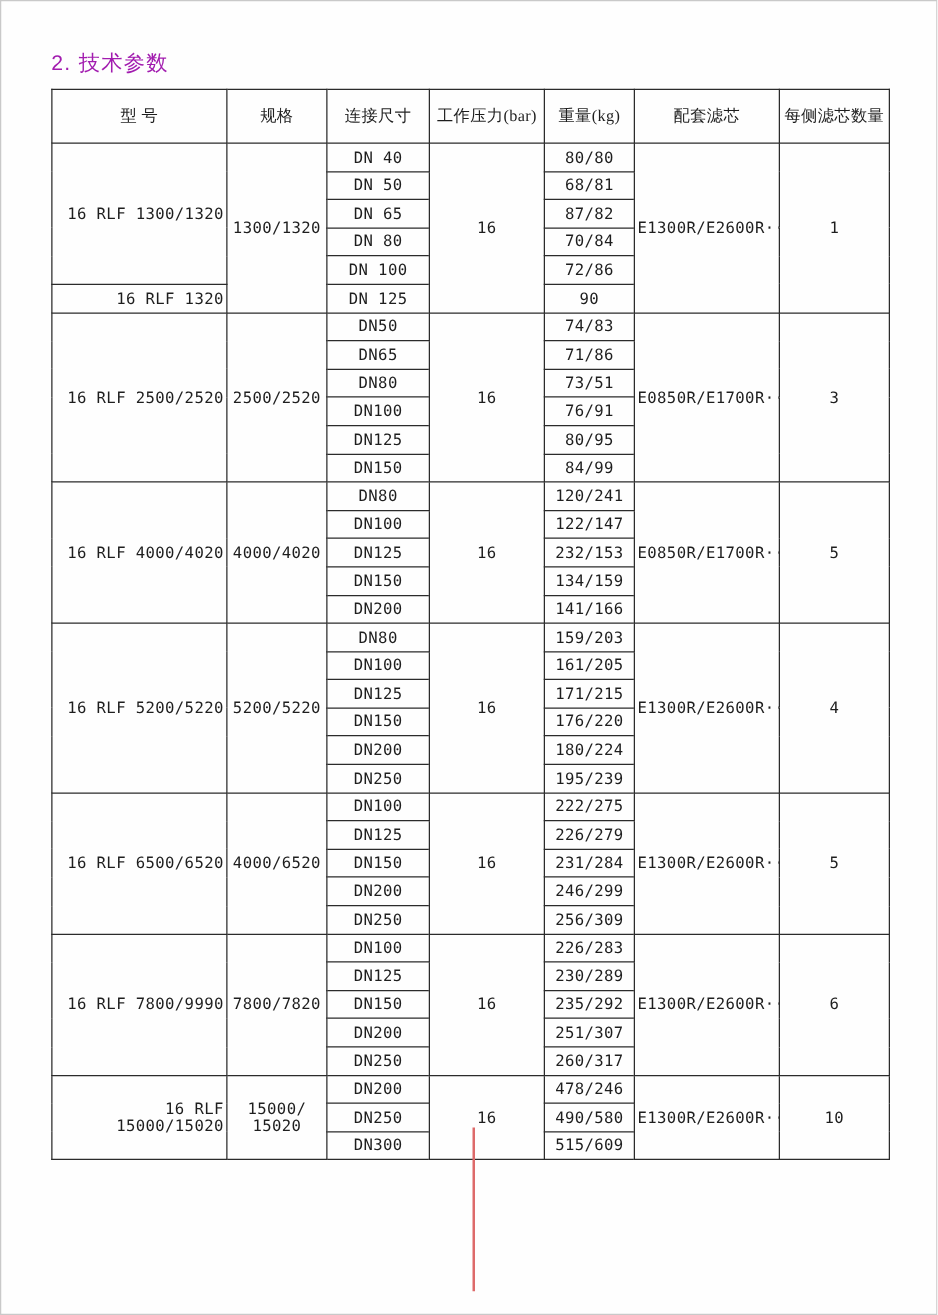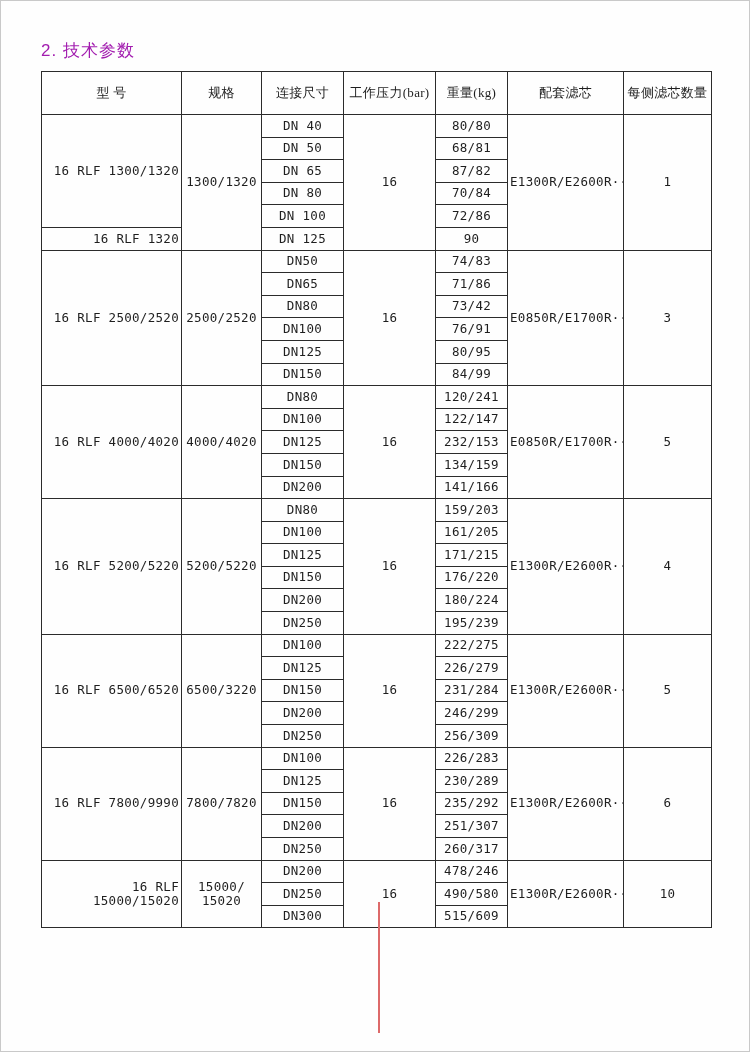--- a/index.html
+++ b/index.html
@@ -136,21 +136,21 @@
           <td>74/83</td>
           <td rowspan="6">E0850R/E1700R···</td>
           <td rowspan="6">3</td>
         </tr>
         <tr>
           <td>DN65</td>
           <td>71/86</td>
         </tr>
         <tr>
           <td>DN80</td>
-          <td>73/42</td>
+          <td>73/51</td>
         </tr>
         <tr>
           <td>DN100</td>
           <td>76/91</td>
         </tr>
         <tr>
           <td>DN125</td>
           <td>80/95</td>
         </tr>
         <tr>
@@ -206,21 +206,21 @@
         <tr>
           <td>DN200</td>
           <td>180/224</td>
         </tr>
         <tr>
           <td>DN250</td>
           <td>195/239</td>
         </tr>
         <tr>
           <td rowspan="5" class="model">16 RLF 6500/6520</td>
-          <td rowspan="5">6500/3220</td>
+          <td rowspan="5">4000/6520</td>
           <td>DN100</td>
           <td rowspan="5">16</td>
           <td>222/275</td>
           <td rowspan="5">E1300R/E2600R···</td>
           <td rowspan="5">5</td>
         </tr>
         <tr>
           <td>DN125</td>
           <td>226/279</td>
         </tr>

